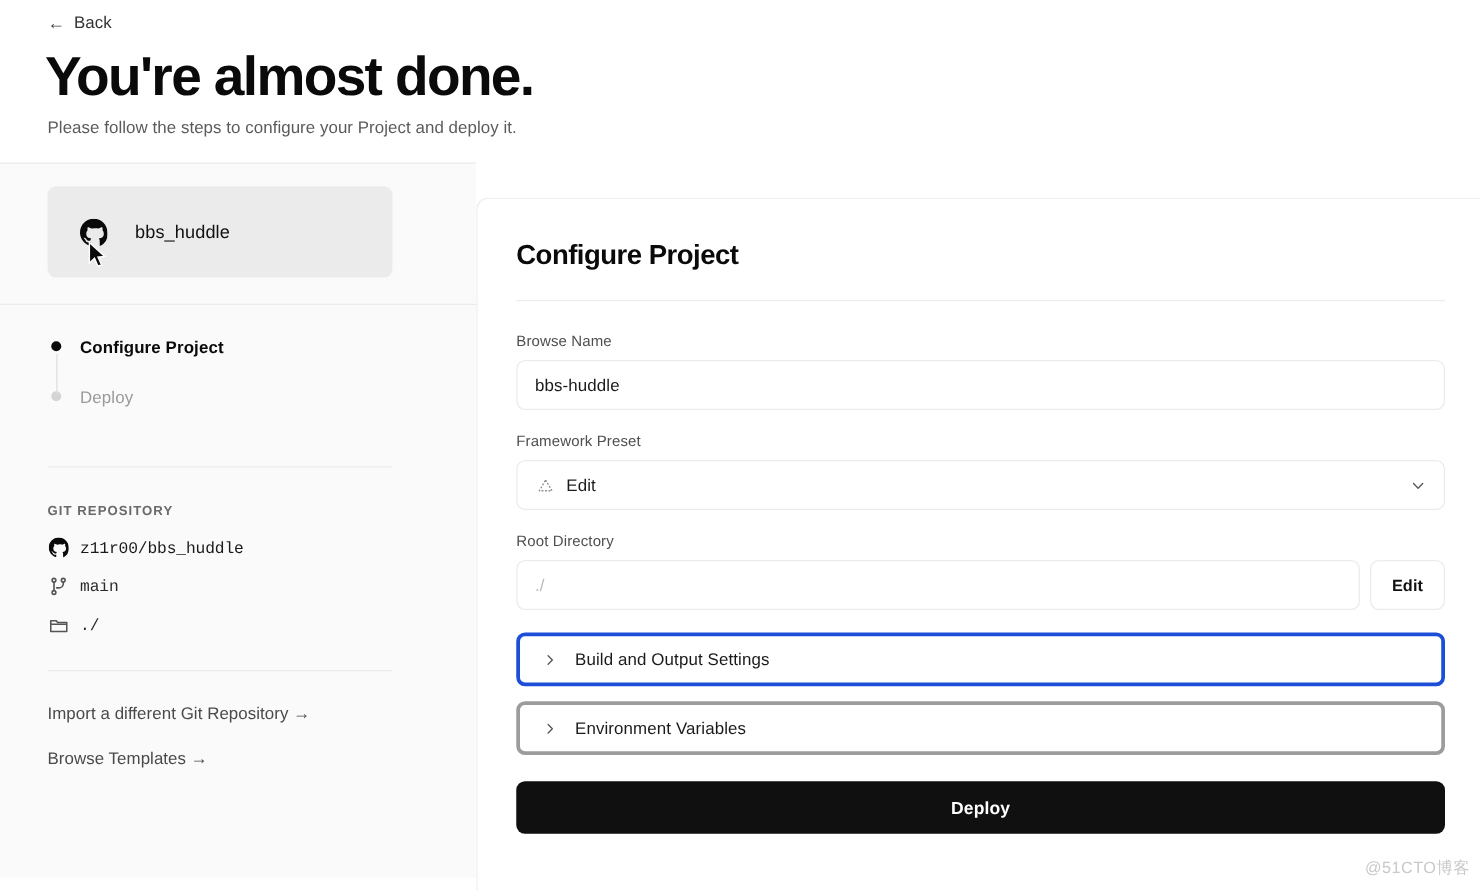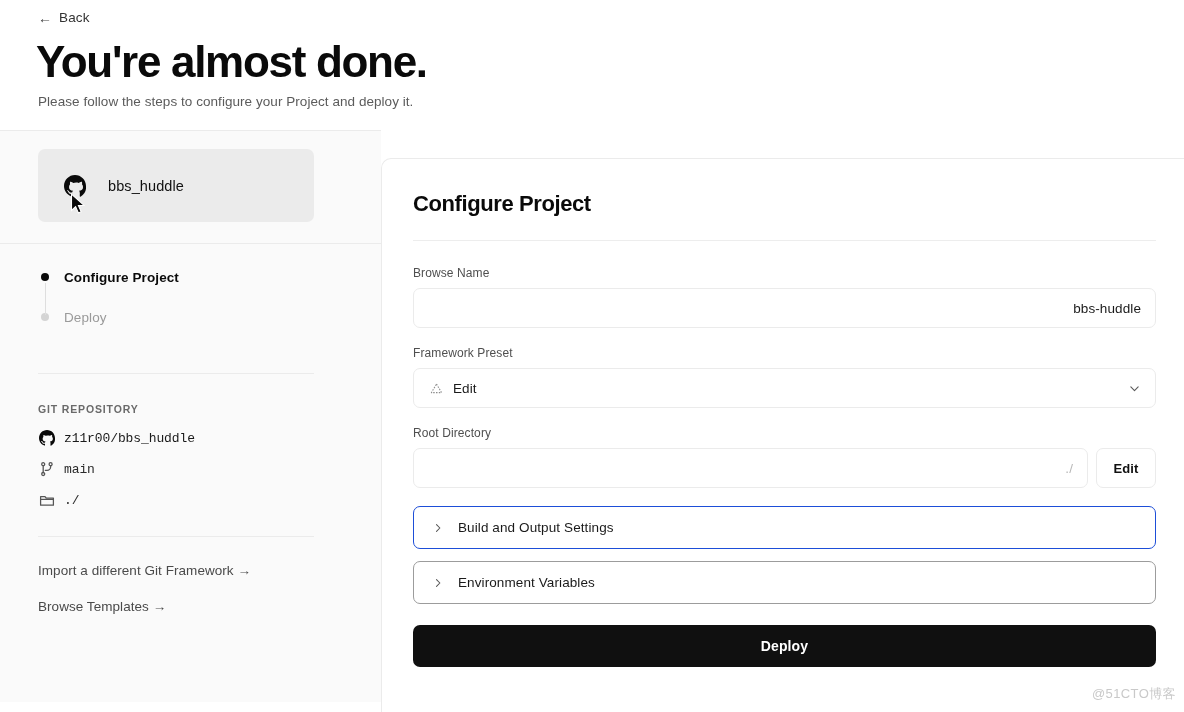--- a/index.html
+++ b/index.html
@@ -267,21 +267,20 @@
     height: 40px;
     border: 1px solid #ebebeb;
     border-radius: 7px;
     background: #fff;
     font-family: "Liberation Sans", sans-serif;
     font-size: 13.5px;
     color: #1a1a1a;
     padding: 0 14px;
     outline: none;
     letter-spacing: 0.1px;
-    text-align: right;
   }
   .text-input::placeholder { color: #b9b9b9; }
 
   .field-block { margin-bottom: 18px; }
 
   .select-box {
     position: relative;
     width: 743px;
     height: 40px;
     border: 1px solid #ebebeb;
@@ -334,21 +333,21 @@
     font-size: 13px;
     font-weight: bold;
     color: #111;
     cursor: pointer;
     letter-spacing: 0.1px;
   }
 
   .accordion {
     width: 743px;
     height: 43px;
-    border: 1px solid #1d4ed8;
+    border: 3px solid #1d4ed8;
     border-radius: 7px;
     background: #fff;
     display: flex;
     align-items: center;
     padding-left: 18px;
     cursor: pointer;
     margin-bottom: 12px;
   }
   .accordion.focused {
     border-color: #9c9c9c;
@@ -478,21 +477,21 @@
             <path d="M1.6 7.4h12.8"></path>
           </svg>
         </span>
         <span class="gtext-mono muted">./</span>
       </div>
     </div>
 
     <div class="sidebar-divider-short-2"></div>
 
     <div class="sidebar-links">
-      <a class="side-link">Import a different Git Framework →</a>
+      <a class="side-link">Import a different Git Repository →</a>
       <a class="side-link">Browse Templates →</a>
     </div>
   </div>
 
   <div class="main-panel">
     <div class="panel-title">Configure Project</div>
     <div class="panel-title-divider"></div>
 
     <div class="form">
 

